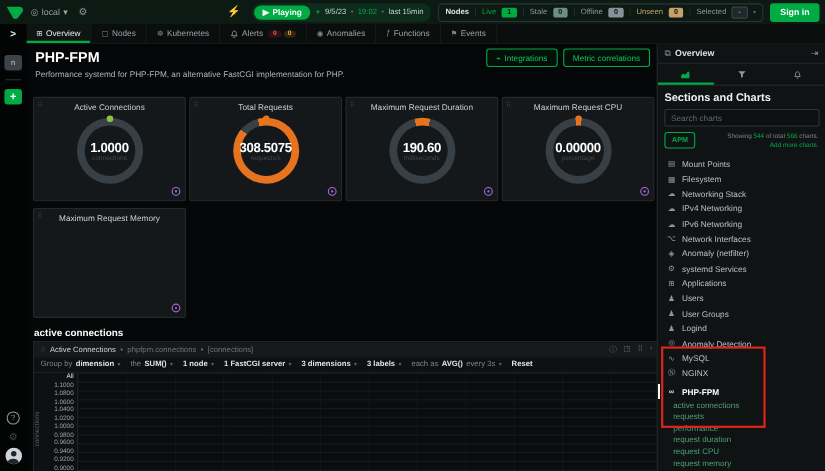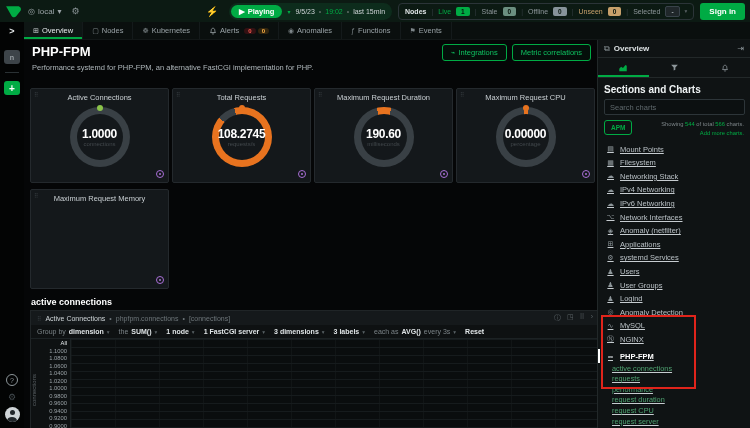--- a/index.html
+++ b/index.html
@@ -139,21 +139,21 @@
   .sb-search { margin:0 6px; height:16px; width:141px; background:#0c1011; border:1px solid #2d3539;
     border-radius:2px; color:#c6ccd0; font-size:7.5px; padding:0 5px; outline:none;
     font-family:"Liberation Sans", sans-serif; }
   .sb-search::placeholder { color:#5f686c; }
   .sb-meta { display:flex; justify-content:space-between; align-items:flex-start; margin:5px 6px 2px; }
   .apm { border:1px solid #00ab44; color:#00ab44; font-size:6.5px; font-weight:bold;
     border-radius:3px; padding:3px 6px; cursor:pointer; }
   .showing { text-align:right; font-size:5.8px; color:#7d8589; line-height:1.5; }
   .showing .num, .showing .addlink { color:#00ab44; }
   .addlink { cursor:pointer; }
-  .sb-list { flex:1; overflow:hidden; padding:3px 0 0;text-decoration:underline; }
+  .sb-list { flex:1; overflow:hidden; padding:3px 0 0; }
   .sitem { height:13.6px; display:flex; align-items:center; gap:5px; padding-left:8px;
     font-size:7.5px; color:#b9c0c5; cursor:pointer; }
   .sitem .sicon { width:9px; text-align:center; font-size:7px; color:#8d969a; }
   .sitem.active { color:#fff; font-weight:bold; box-shadow:inset 2px 0 0 #fff; margin-top:3px; }
   .sitem.active .sicon { color:#d7dcdf; }
   .schild { height:10.6px; display:flex; align-items:center; padding-left:14px;
     font-size:7.3px; color:#4ea271; cursor:pointer; }
 
   .red-box { position:absolute; left:601px; top:315px; width:95px; height:74px;
     border:2px solid #e0241b; z-index:9; pointer-events:none; }
@@ -284,21 +284,21 @@
         <div class="g-val">1.0000</div>
         <div class="g-unit">connections</div>
       </div>
       <span class="anomaly"></span>
     </div>
     <div class="card">
       <span class="drag">⠿</span>
       <div class="g-title">Total Requests</div>
       <div class="gauge ring-full">
         <span class="dot dot-orange"></span>
-        <div class="g-val">108.2745</div>
+        <div class="g-val">308.5075</div>
         <div class="g-unit">requests/s</div>
       </div>
       <span class="anomaly"></span>
     </div>
     <div class="card">
       <span class="drag">⠿</span>
       <div class="g-title">Maximum Request Duration</div>
       <div class="gauge ring-top">
         <div class="g-val">190.60</div>
         <div class="g-unit">milliseconds</div>
@@ -456,26 +456,26 @@
       </div>
     <div class="sitem">
         <span class="sicon">⌥</span>
         <span>Network Interfaces</span>
       </div>
     <div class="sitem">
         <span class="sicon">◈</span>
         <span>Anomaly (netfilter)</span>
       </div>
     <div class="sitem">
+        <span class="sicon">⚙</span>
+        <span>systemd Services</span>
+      </div>
+    <div class="sitem">
         <span class="sicon">⊞</span>
         <span>Applications</span>
-      </div>
-    <div class="sitem">
-        <span class="sicon">⚙</span>
-        <span>systemd Services</span>
       </div>
     <div class="sitem">
         <span class="sicon">♟</span>
         <span>Users</span>
       </div>
     <div class="sitem">
         <span class="sicon">♟</span>
         <span>User Groups</span>
       </div>
     <div class="sitem">
@@ -496,18 +496,18 @@
       </div>
     <div class="sitem active">
         <span class="sicon">∞</span>
         <span>PHP-FPM</span>
       </div>
     <div class="schild">active connections</div>
     <div class="schild">requests</div>
     <div class="schild">performance</div>
     <div class="schild">request duration</div>
     <div class="schild">request CPU</div>
-    <div class="schild">request server</div>
+    <div class="schild">request memory</div>
 
   </div>
 </div>
 
 <div class="red-box"></div>
 
 </body></html>

